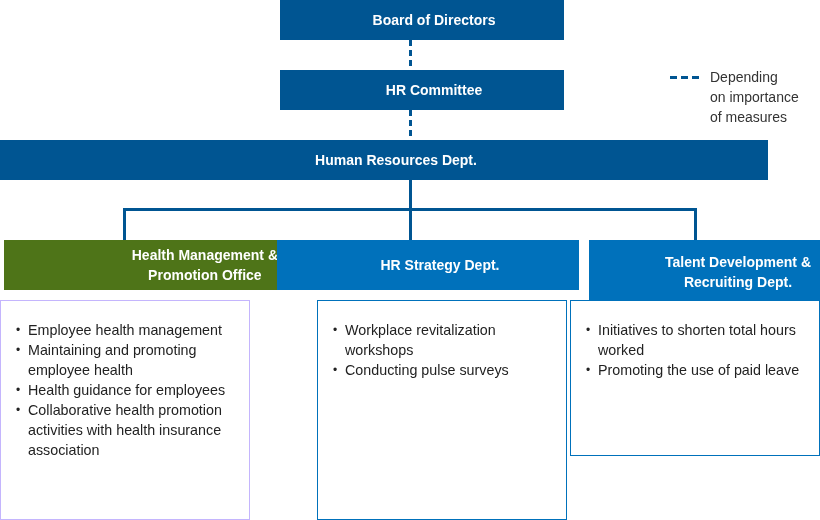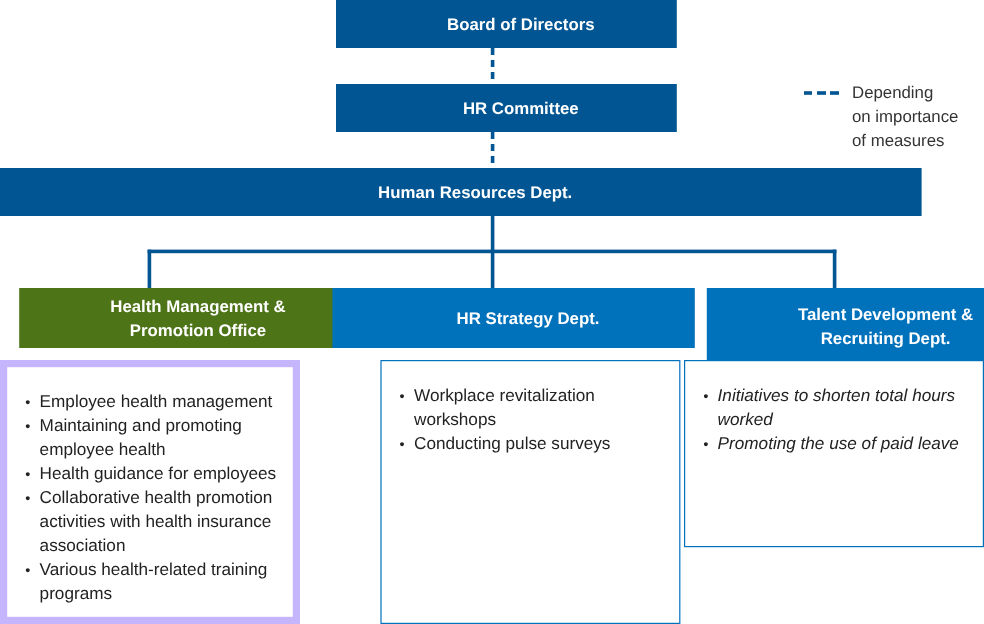--- a/index.html
+++ b/index.html
@@ -4,21 +4,21 @@
   <style>
     html, body { margin: 0; padding: 0; background: #ffffff; }
     body { width: 820px; height: 520px; position: relative; overflow: hidden;
            font-family: "Liberation Sans", sans-serif; }
     .box { position: absolute; display: flex; align-items: center; justify-content: center;
            text-align: center; color: #ffffff; font-weight: bold; font-size: 14px; line-height: 20px; padding-left: 24px; }
     .dark { background: #005592; }
     .blue { background: #0071bb; }
     .green { background: #4e7418; }
     .panel { position: absolute; background: #ffffff; box-sizing: border-box; }
-    .panel.green-border { border: 6px solid #c4b5fd; }
+    .panel.green-border { border: 1px solid #c4b5fd; }
     .panel.blue-border { border: 1px solid #0071bb; }
     .panel ul { list-style: none; margin: 0; padding: 19px 0 0 14px; }
     .panel li { position: relative; padding-left: 13px; font-size: 14.3px; line-height: 20px; color: #222222; }
     .panel li::before { content: "\2022"; position: absolute; left: 1px; top: 0; font-size: 12px; }
     .line { position: absolute; background: #005592; }
     .dash { position: absolute; width: 3px;
             background: repeating-linear-gradient(to bottom, #005592 0 6px, transparent 6px 10px); }
     .legend { position: absolute; left: 670px; top: 67px; }
     .legend-dash { position: absolute; left: 0; top: 9px; width: 30px; height: 3px;
                    background: repeating-linear-gradient(to right, #005592 0 7px, transparent 7px 11px); }
@@ -46,21 +46,21 @@
 
 <div class="legend">
   <div class="legend-dash"></div>
   <div class="legend-text">
     <div>Depending</div>
     <div>on importance</div>
     <div>of measures</div>
   </div>
 </div>
 
-<div class="box green" style="left:16px; top:240px; width:250px; height:50px;">
+<div class="box green" style="left:4px; top:240px; width:250px; height:50px;justify-content:flex-end;">
   <div>
     <div>Health Management &amp;</div>
     <div>Promotion Office</div>
   </div>
 </div>
 <div class="box blue" style="left:277px; top:240px; width:278px; height:50px;">
   <div>HR Strategy Dept.</div>
 </div>
 <div class="box blue" style="left:589px; top:240px; width:250px; height:64px;">
   <div>
@@ -68,27 +68,26 @@
     <div>Recruiting Dept.</div>
   </div>
 </div>
 
 <div class="panel green-border" style="left:0; top:300px; width:250px; height:220px;">
   <ul>
     <li>Employee health management</li>
     <li>Maintaining and promoting employee health</li>
     <li>Health guidance for employees</li>
     <li>Collaborative health promotion activities with health insurance association</li>
-    <li>Various health-related training programs</li>
   </ul>
 </div>
 <div class="panel blue-border" style="left:285px; top:300px; width:250px; height:220px;margin-left:32px;">
   <ul>
     <li>Workplace revitalization workshops</li>
     <li>Conducting pulse surveys</li>
   </ul>
 </div>
-<div class="panel blue-border" style="left:570px; top:300px; width:250px; height:156px;font-style:italic;">
+<div class="panel blue-border" style="left:570px; top:300px; width:250px; height:156px;">
   <ul>
     <li>Initiatives to shorten total hours worked</li>
     <li>Promoting the use of paid leave</li>
   </ul>
 </div>
 
 </body></html>

